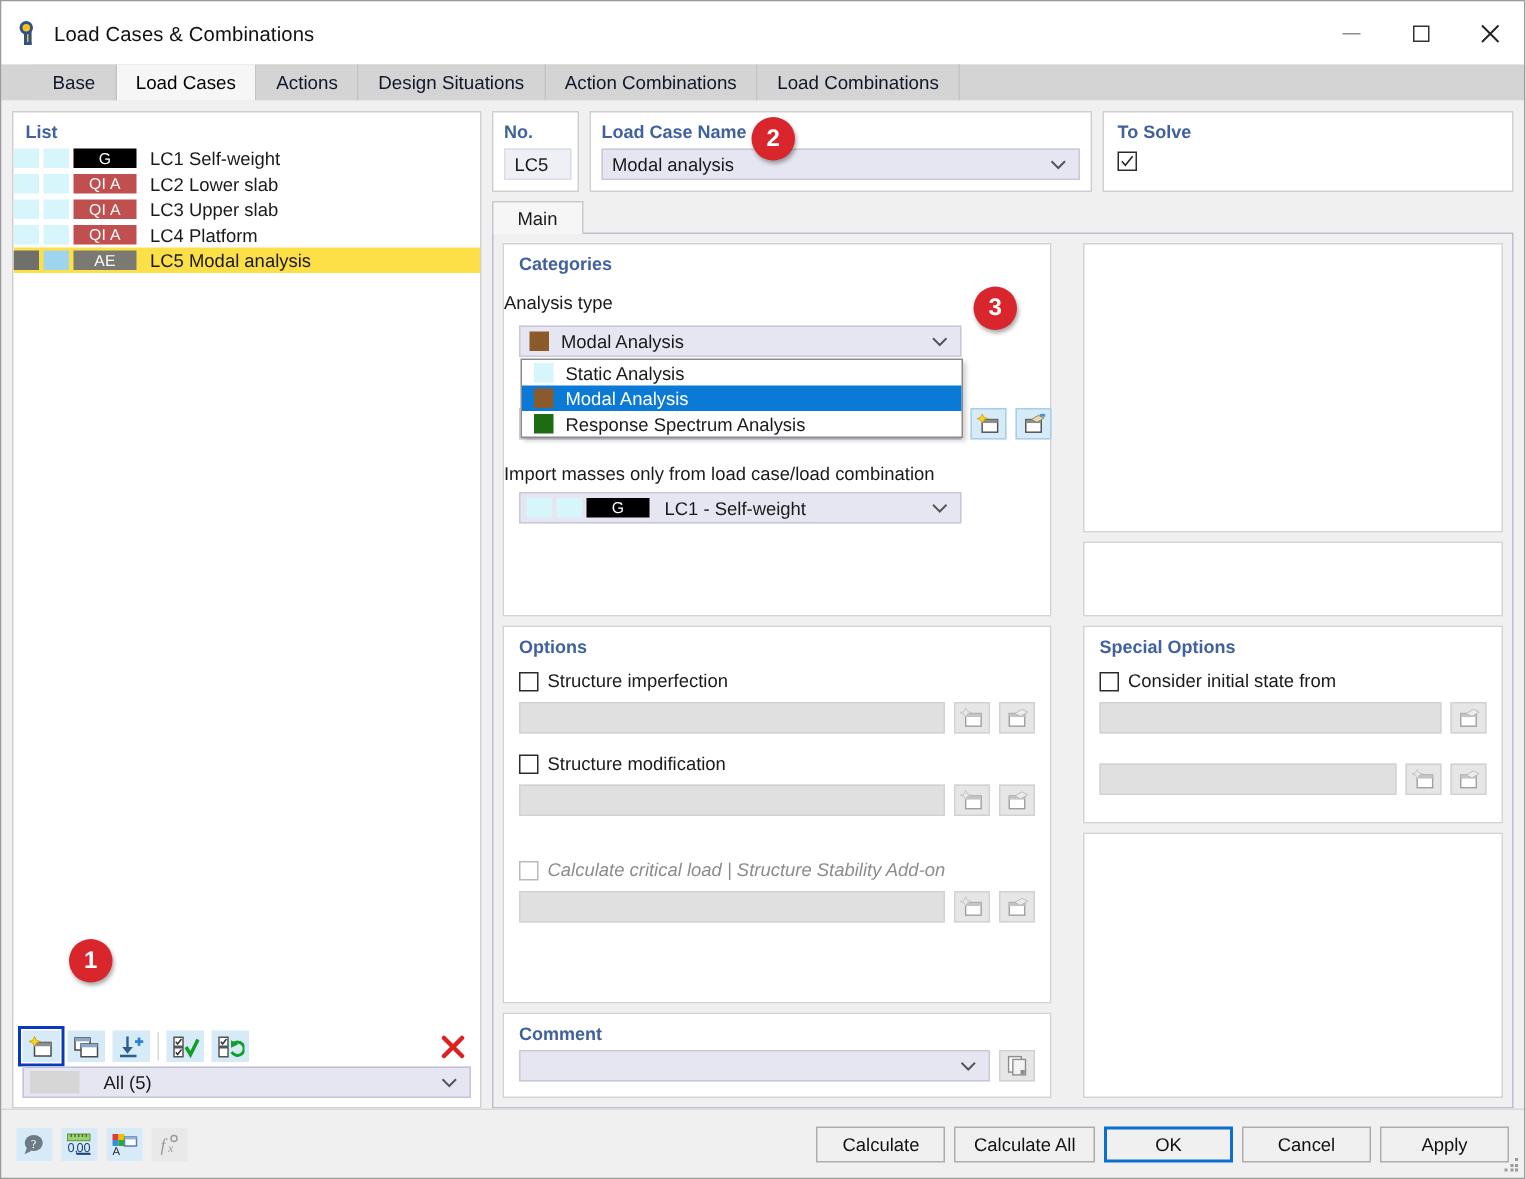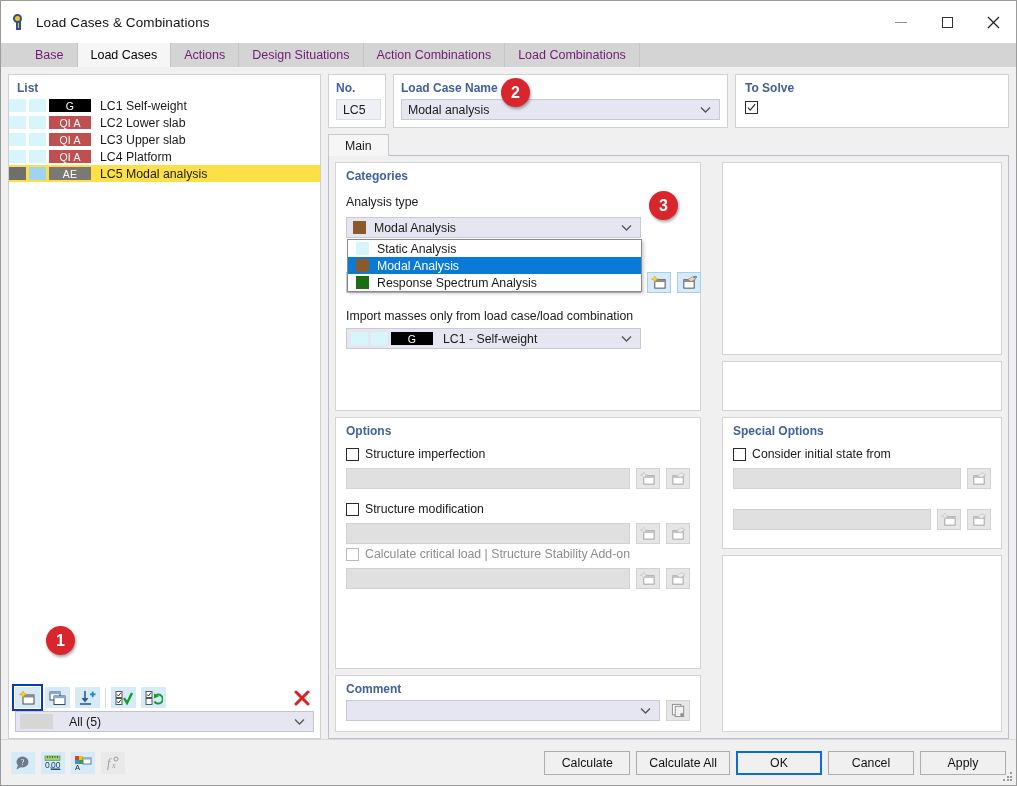--- a/index.html
+++ b/index.html
@@ -51,21 +51,21 @@
 
   
   .tabstrip {
     height: 24px; background: #d4d4d4;
     display:flex; align-items:flex-end; padding-left: 21px;
     flex: none;
   }
   .tab {
     height: 24px; padding: 0 13px;
     display:flex; align-items:center;
-    font-size: 12.5px; color:#701a75;
+    font-size: 12.5px; color:#0f172a;
     background: #d4d4d4; border-right:1px solid #c4c4c4;
   }
   .tab.active { background:#f6f6f6; color:#000; }
 
   
   .body {
     flex: 1; display:flex; background:#f0f0f0; padding: 7px 7px 0 7px; gap: 7px;
     min-height: 0;
   }
   
@@ -140,21 +140,21 @@
   .mainarea {
     flex:1; border:1px solid #b9bfd0; border-top:none; background:#f0f0f0;
     display:flex; gap:21px; padding:6px; min-height:0;
   }
   .col { display:flex; flex-direction:column; gap:6px; }
   .colL { width:366px; }
   .colR { flex:1; }
 
   .box { background:#fff; border:1px solid #d4d4d4; position:relative; }
   .box-title { font-size:12px; color:#40619e; font-weight:bold; padding:6px 0 0 10px; }
-  .lbl { font-size:12.3px; padding-left:10px; }
+  .lbl { font-size:12.3px; }
   .lbl.dis { color:#8d8d8d; }
   .combo {
     height:21px; background:#e6e6f2; border:1px solid #c8c8d8;
     display:flex; align-items:center; font-size:12.3px; position:relative;
   }
   .combo .clr { width:13px; height:13px; margin:0 8px 0 6px; }
   .disabled-field {
     height:21px; background:#e0e0e0; border:1px solid #d2d2d2;
   }
   .iconbtn {
@@ -492,21 +492,21 @@
                 <div class="iconbtn dis">
                   <svg width="16" height="15" viewBox="0 0 17 16">
                     <rect x="3" y="5" width="11" height="9" fill="#fff" stroke="#a0a0a0"></rect>
                     <rect x="3" y="5" width="11" height="2.5" fill="#c4c4c4"></rect>
                     <path d="M7 5 l5-3 4 2 -5 3z" fill="#ececec" stroke="#b5b5b5" stroke-width=".6"></path>
                   </svg>
                 </div>
               </div>
             </div>
 
-            <div style="padding:3px 10px 0 10px;">
+            <div style="padding:29px 10px 0 10px;font-style:italic;">
               <div class="rowflex">
                 <div class="chk dis" style="margin-top:0;"></div>
                 <span class="lbl dis" style="padding-left:0;">Calculate critical load | Structure Stability Add-on</span>
               </div>
               <div class="rowflex" style="margin-top:7px;">
                 <div class="disabled-field" style="flex:1;"></div>
                 <div class="iconbtn dis">
                   <svg width="16" height="15" viewBox="0 0 17 16">
                     <rect x="4" y="5" width="11" height="9" fill="#fff" stroke="#a0a0a0"></rect>
                     <rect x="4" y="5" width="11" height="2.5" fill="#c4c4c4"></rect>

